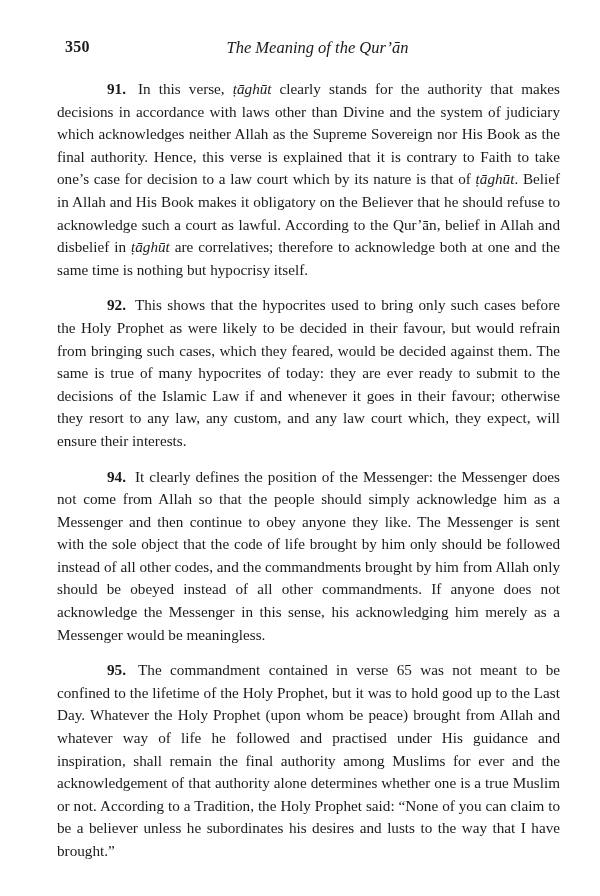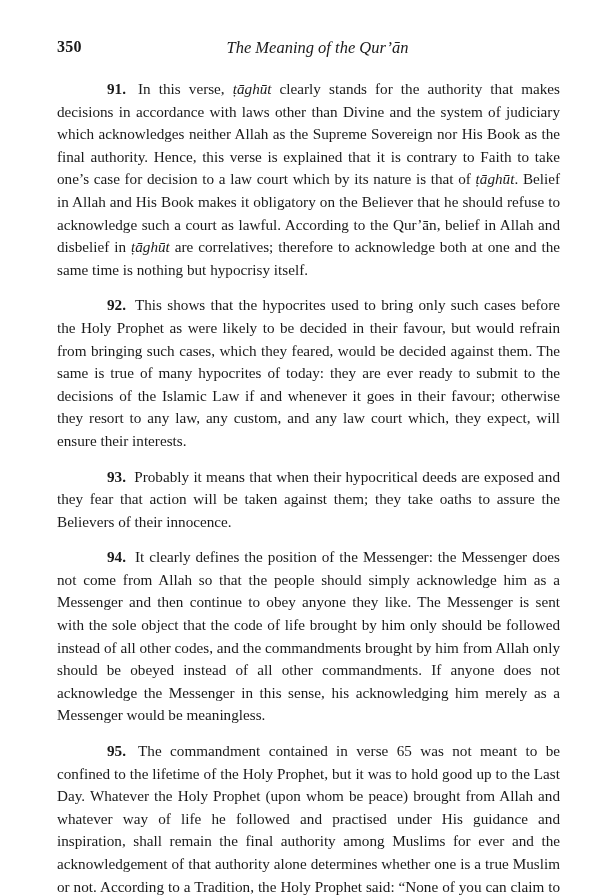--- a/index.html
+++ b/index.html
@@ -21,21 +21,21 @@
       top: 38px;
       width: 503px;
     }
     .running-head {
       position: relative;
       height: 24px;
       margin-bottom: 16px;
     }
     .page-number {
       position: absolute;
-      left: 0;
+      left: 8px;
       top: 0;
       font-weight: bold;
       font-size: 16px;
       letter-spacing: 0.2px;
     }
     .book-title {
       position: absolute;
       left: 0;
       right: 12px;
       top: 0;
@@ -65,19 +65,18 @@
 <div class="page">
   <div class="running-head">
     <span class="page-number">350</span>
     <span class="book-title">The Meaning of the Qur’ān</span>
   </div>
 
   <p class="note"><span class="num">91.</span> <span>In this verse, </span><i>ṭāghūt</i><span> clearly stands for the authority that makes decisions in accordance with laws other than Divine and the system of judiciary which acknowledges neither Allah as the Supreme Sovereign nor His Book as the final authority. Hence, this verse is explained that it is contrary to Faith to take one’s case for decision to a law court which by its nature is that of </span><i>ṭāghūt</i><span>. Belief in Allah and His Book makes it obligatory on the Believer that he should refuse to acknowledge such a court as lawful. According to the Qur’ān, belief in Allah and disbelief in </span><i>ṭāghūt</i><span> are correlatives; therefore to acknowledge both at one and the same time is nothing but hypocrisy itself.</span></p>
 
   <p class="note"><span class="num">92.</span> <span>This shows that the hypocrites used to bring only such cases before the Holy Prophet as were likely to be decided in their favour, but would refrain from bringing such cases, which they feared, would be decided against them. The same is true of many hypocrites of today: they are ever ready to submit to the decisions of the Islamic Law if and whenever it goes in their favour; otherwise they resort to any law, any custom, and any law court which, they expect, will ensure their interests.</span></p>
 
-  <p class="note"><span class="num">93.</span> <span>Probably it means that when their hypocritical deeds are exposed and they fear that action will be taken against them; they take oaths to assure the Believers of their innocence.</span></p>
 
   <p class="note"><span class="num">94.</span> <span>It clearly defines the position of the Messenger: the Messenger does not come from Allah so that the people should simply acknowledge him as a Messenger and then continue to obey anyone they like. The Messenger is sent with the sole object that the code of life brought by him only should be followed instead of all other codes, and the commandments brought by him from Allah only should be obeyed instead of all other commandments. If anyone does not acknowledge the Messenger in this sense, his acknowledging him merely as a Messenger would be meaningless.</span></p>
 
   <p class="note"><span class="num">95.</span> <span>The commandment contained in verse 65 was not meant to be confined to the lifetime of the Holy Prophet, but it was to hold good up to the Last Day. Whatever the Holy Prophet (upon whom be peace) brought from Allah and whatever way of life he followed and practised under His guidance and inspiration, shall remain the final authority among Muslims for ever and the acknowledgement of that authority alone determines whether one is a true Muslim or not. According to a Tradition, the Holy Prophet said: “None of you can claim to be a believer unless he subordinates his desires and lusts to the way that I have brought.”</span></p>
 
 </div>
 
 </body></html>

